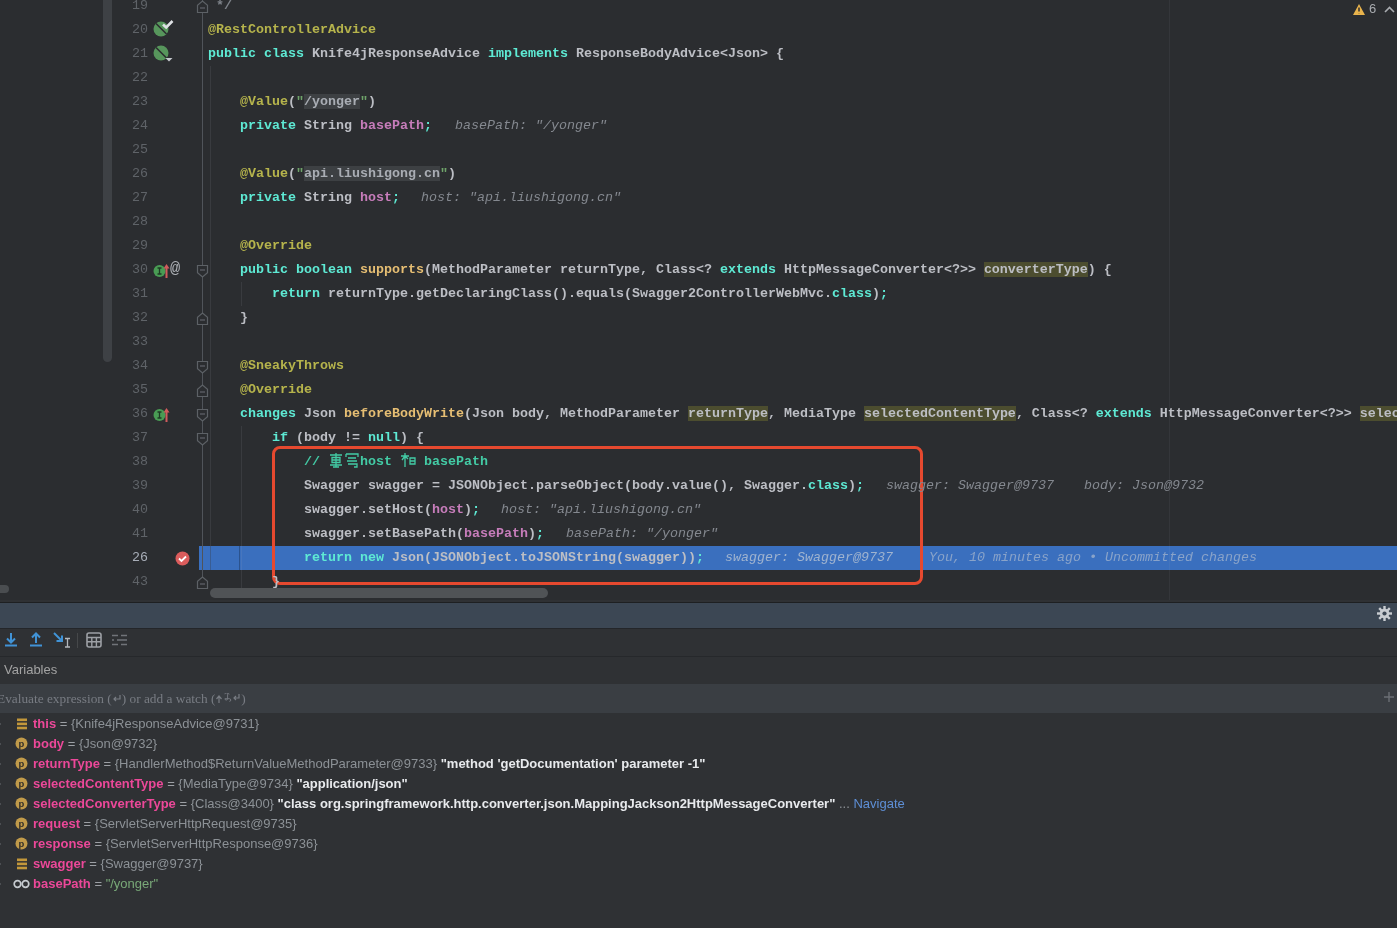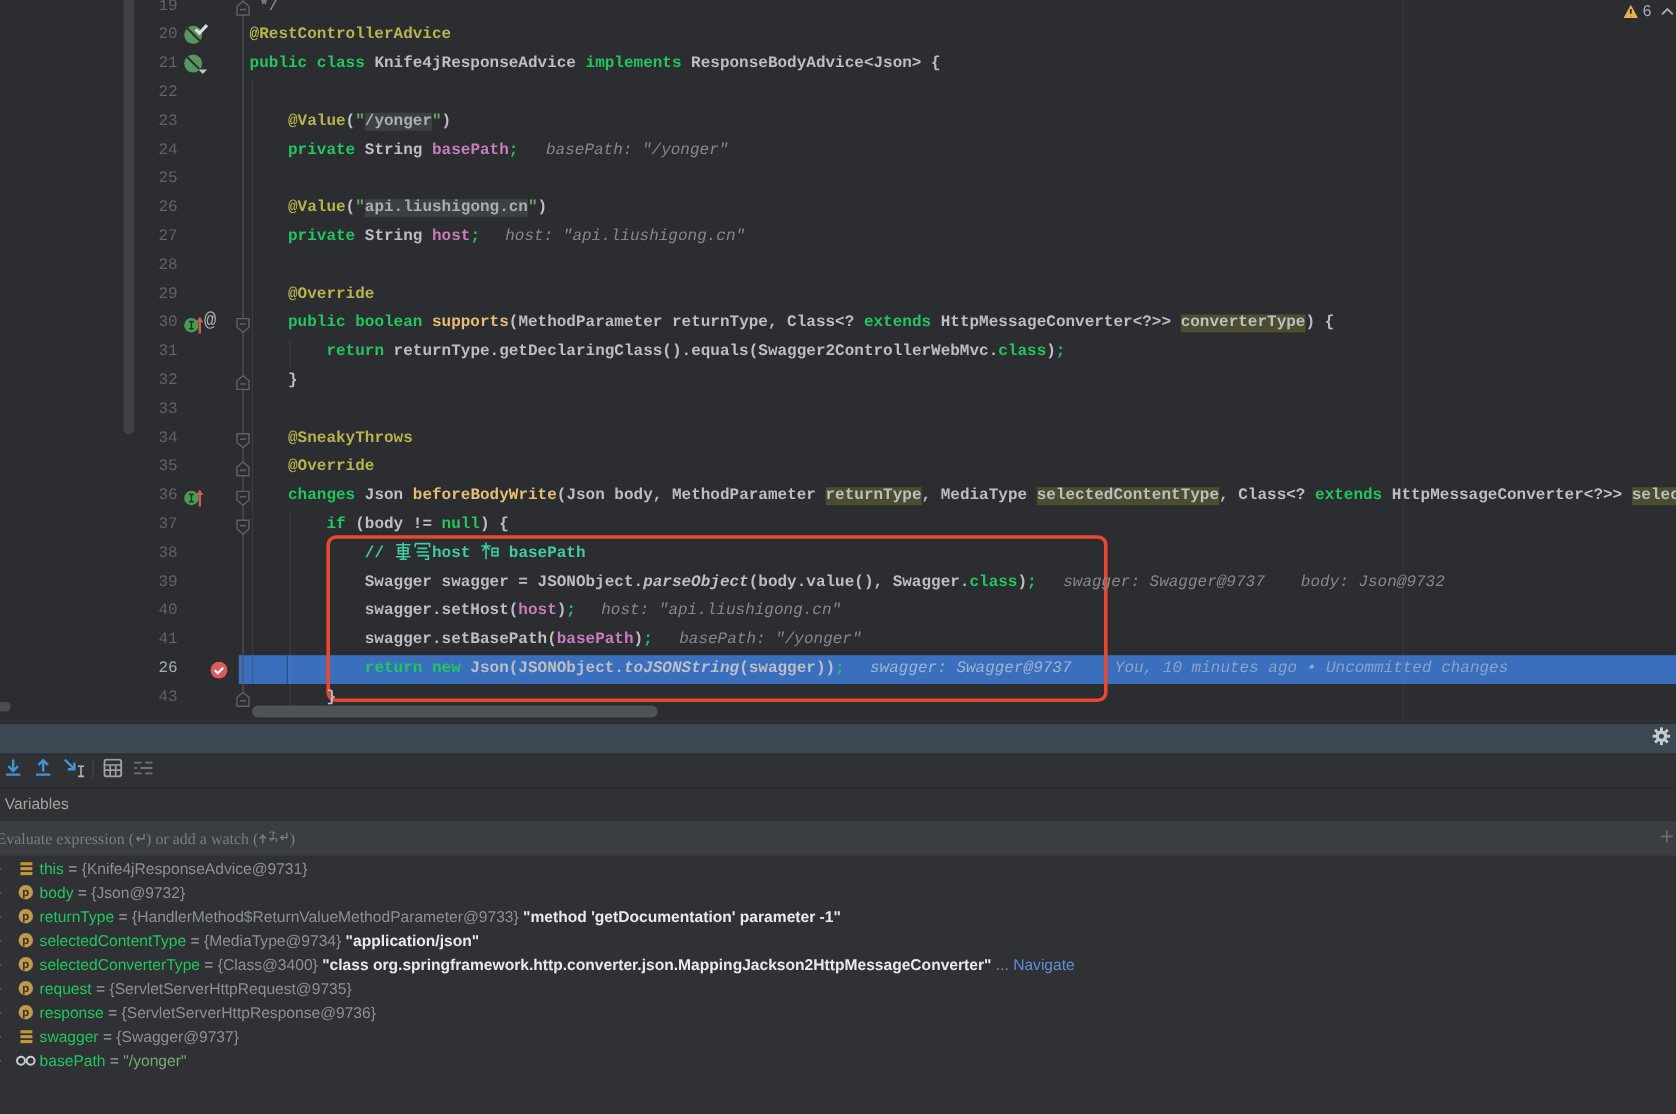--- a/index.html
+++ b/index.html
@@ -1,45 +1,45 @@
 <!DOCTYPE html>
 <html><head>
 <meta charset="utf-8">
 <style>
 html,body{margin:0;padding:0;background:#2b2d30;width:1397px;height:928px;overflow:hidden}
 #root{position:relative;width:1397px;height:928px;font-family:"Liberation Mono",monospace;font-size:13.3333px;color:#bcbec4}
 #editor{position:absolute;left:0;top:0;width:1397px;height:600px;background:#2b2d30;overflow:hidden}
 .cl{position:absolute;left:208px;height:24px;line-height:24px;white-space:pre;font-weight:bold}
 .ln{position:absolute;left:0;width:148px;text-align:right;height:24px;line-height:24px;color:#5f6368;font-weight:normal}
 .hint{position:absolute;height:24px;line-height:24px;white-space:pre;font-style:italic;color:#84888f;font-weight:normal}
-.o{color:#22c55e}
+.o{color:#5eead4}
 .y{color:#b6b44c}
 .p{color:#c77dbb}
 .g{color:#6fa46a}
 .cm{color:#43cba5}
 .gr{color:#7f848b}
 .fn{color:#e6be73}
-.it{font-style:italic}
+.it{}
 .hl1{background:#3d4043;color:#a9adb4}
 .hl2{background:#4c4d2f}
 #blueline{position:absolute;left:199px;top:546px;width:1198px;height:24px;background:#3a6fbe}
 #redbox{position:absolute;left:272px;top:446px;width:645px;height:133px;border:3px solid #e6492f;border-radius:8px}
 .guide{position:absolute;width:1px;background:rgba(188,190,196,0.10)}
 #foldline{position:absolute;left:202px;top:0;width:1px;height:585px;background:#50545a}
 #wrapguide{position:absolute;left:1169px;top:0;width:1px;height:600px;background:rgba(188,190,196,0.07)}
 #hscroll{position:absolute;left:210px;top:588px;width:338px;height:10px;border-radius:5px;background:#505356}
 #leftpanel{position:absolute;left:0;top:0;width:122px;height:600px;background:#2b2d30}
 #lthumb{position:absolute;left:103px;top:-6px;width:9px;height:368px;border-radius:5px;background:#3e4145}
 #bottom{position:absolute;left:0;top:600px;width:1397px;height:328px;background:#2f3134;font-family:"Liberation Sans",sans-serif;font-size:13px}
 #bstrip{position:absolute;left:0;top:2px;width:1397px;height:25px;background:#3c4754;border-top:1px solid #1e2022;border-bottom:1px solid #24262a}
 #btoolbar{position:absolute;left:0;top:28px;width:1397px;height:28px;border-bottom:1px solid #26282b}
 #vlabel{position:absolute;left:4px;top:56px;width:300px;height:27px;line-height:27px;color:#a3a3a3}
 #evalrow{position:absolute;left:0;top:84px;width:1397px;height:29px;background:#3a3e43;font-family:Liberation Serif, serif;font-size:13.3333px;color:#787c83;line-height:29px;white-space:pre}
 .vrow{position:absolute;left:0;width:1397px;height:20px;line-height:20px;white-space:pre;color:#8c9196}
-.vn{color:#22c55e;font-weight:normal}
+.vn{color:#ec4899;font-weight:bold}
 .vs{color:#e8eaed;font-weight:bold}
 .veq{color:#9da0a5}
 .vg{color:#79a978}
 .nav{color:#5e8fd6}
 .chev{position:absolute;width:0;height:0;border-left:4px solid #7f8388;border-top:3.5px solid transparent;border-bottom:3.5px solid transparent}
 .icon{position:absolute}
 </style>
 </head>
 <body>
 <div id="root">

